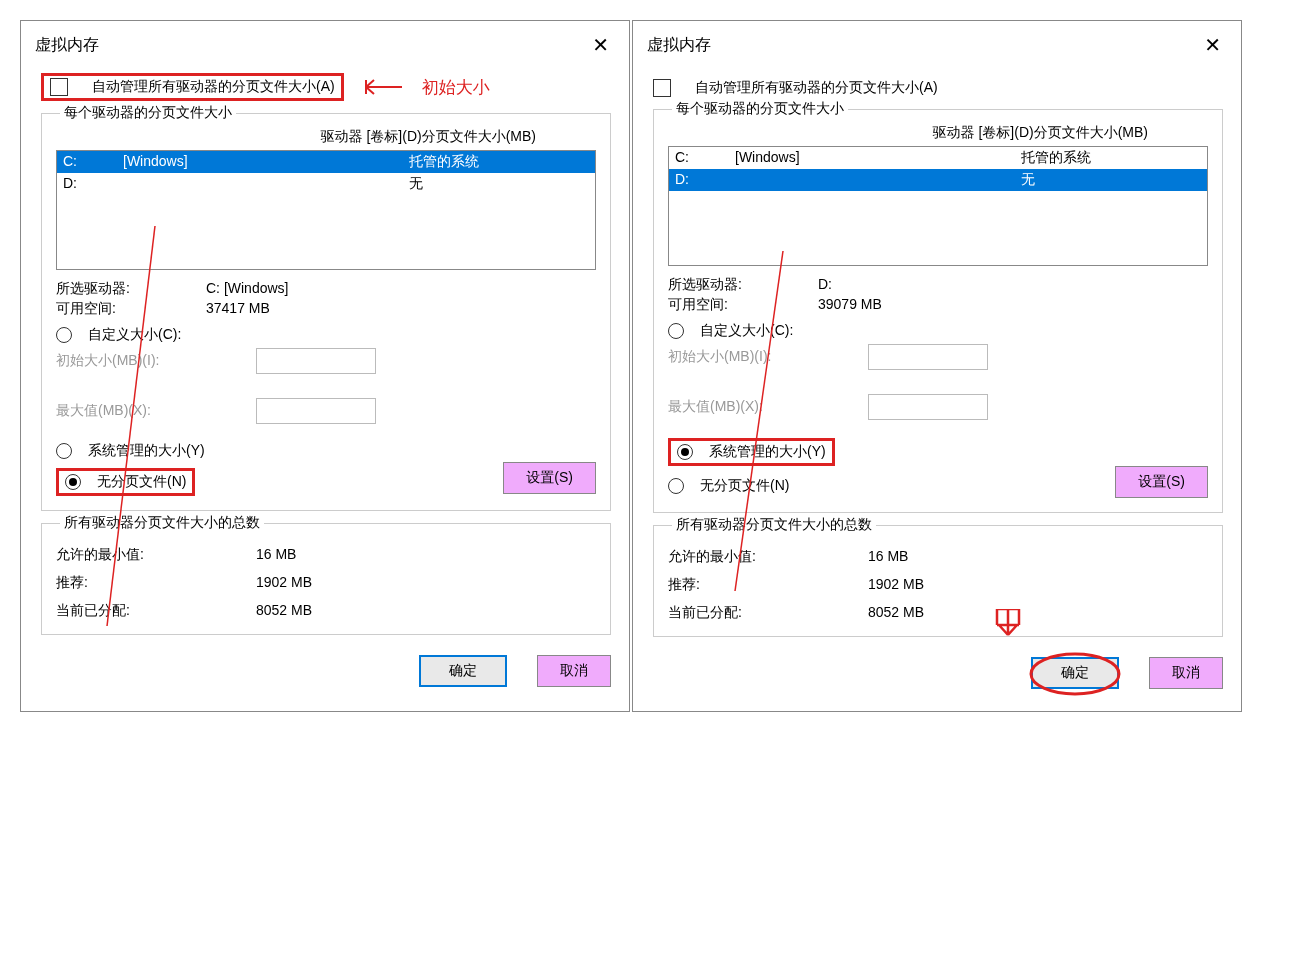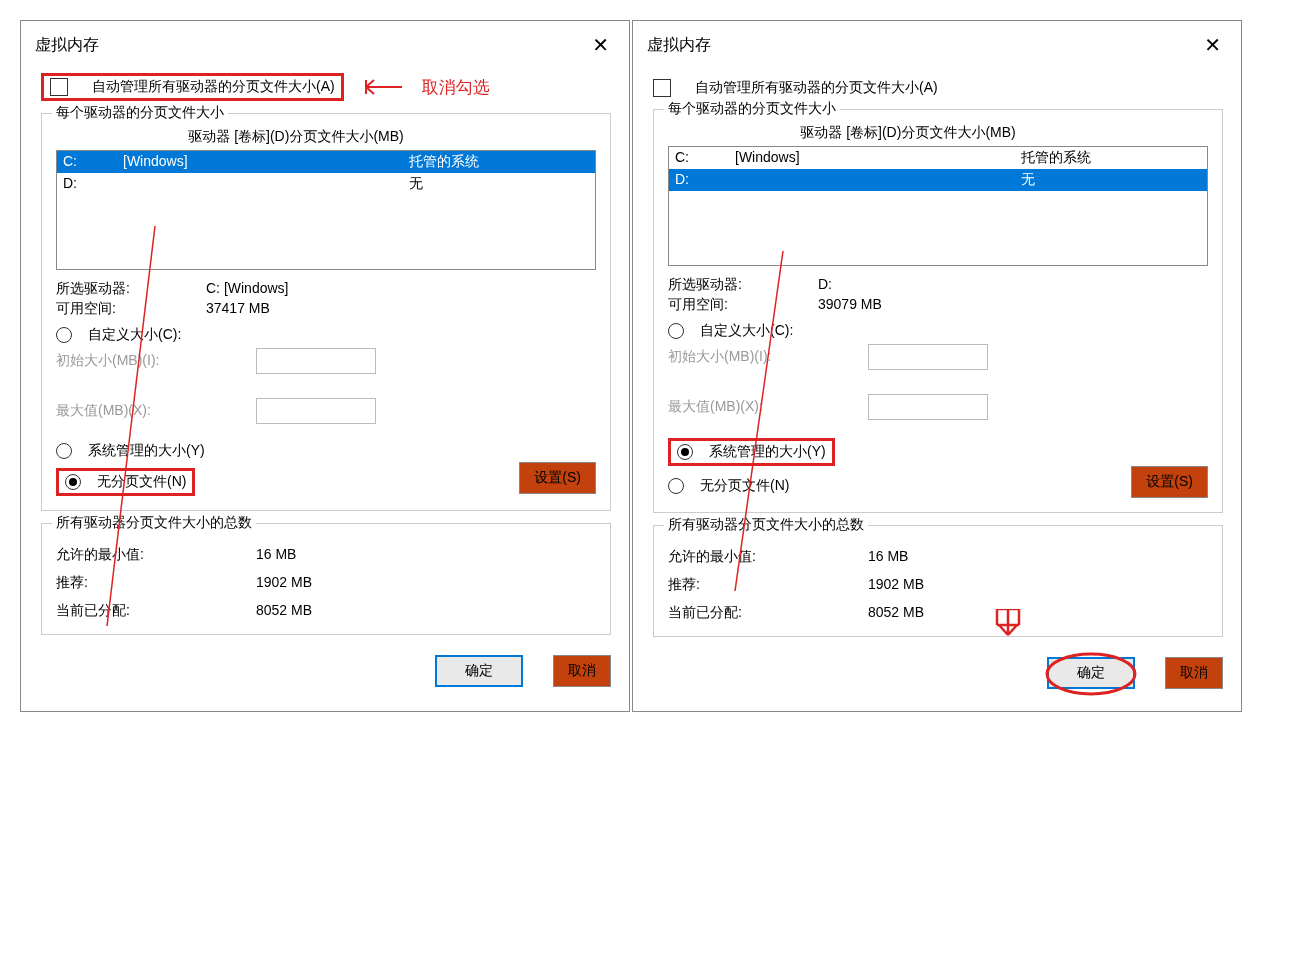--- a/index.html
+++ b/index.html
@@ -52,29 +52,29 @@
   
   .fieldset {
     border: 1px solid #ccc;
     margin: 12px 0 10px 0;
     padding: 12px 14px 14px 14px;
     position: relative;
   }
   .fieldset .legend {
     position: absolute;
     top: -10px;
-    left: 10px;
+    left: 18px;
     background: #fff;
     padding: 0 4px;
     font-size: 14px;
   }
   
   .list-head {
     display: flex;
-    justify-content: center;
+    justify-content: flex-end;
     padding: 2px 0 4px 0;
   }
   .list-head .left { text-align: left; }
   .list-head .right { text-align: right; padding-right: 60px; }
   .list-box {
     border: 1px solid #888;
     height: 120px;
     overflow: hidden;
   }
   .list-row {
@@ -124,22 +124,22 @@
   }
   .size-grid {
     display: grid;
     grid-template-columns: 200px 130px;
     row-gap: 24px;
     margin-top: 4px;
     align-items: center;
   }
   .btn {
     border: 1px solid #888;
-    background: #c2410c;
-    padding: 6px 14px;
+    background: #f0abfc;
+    padding: 6px 22px;
     font-size: 14px;
     cursor: pointer;
   }
   .btn-primary {
     border: 2px solid #0078d7;
     background: #e9e9e9;
     padding: 5px 28px;
   }
   
   .dlg-buttons {
@@ -197,21 +197,21 @@
       <div style="display:flex;align-items:center;">
         <div class="checkbox-row annot-border-red-inline" style="margin:0;">
           <span class="cb-box"></span>
           <span>自动管理所有驱动器的分页文件大小(A)</span>
         </div>
         <span class="arrow-left">
           <svg viewBox="0 0 44 22">
             <path class="arrow-line" d="M44 11 L8 11 M8 11 L16 4 M8 11 L16 18 M8 4 L8 18"></path>
           </svg>
         </span>
-        <span class="annot-text">取消勾选</span>
+        <span class="annot-text">初始大小</span>
       </div>
 
       <div class="fieldset">
         <span class="legend">每个驱动器的分页文件大小</span>
         <div class="list-head">
           <span class="left">驱动器 [卷标](D)</span>
           <span class="right">分页文件大小(MB)</span>
         </div>
         <div class="list-box" id="left-list">
             <div class="list-row selected">

